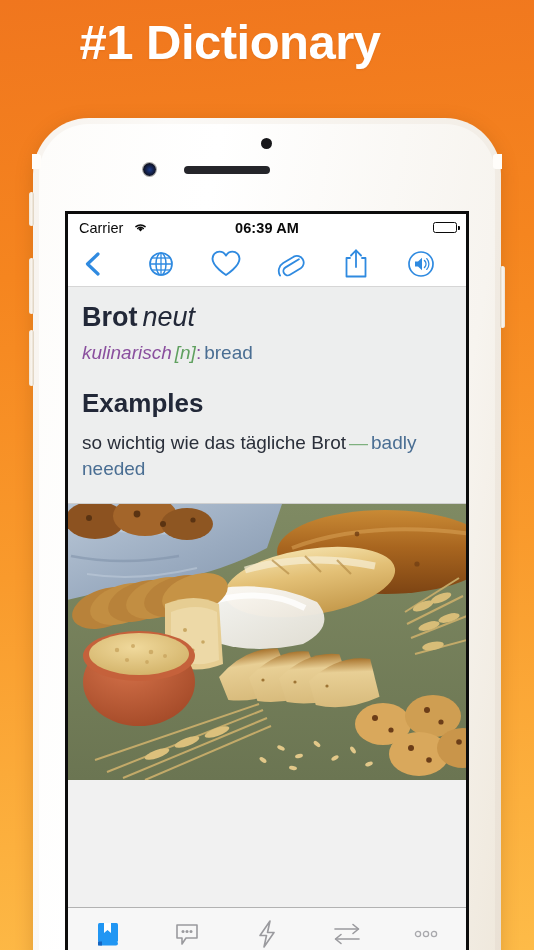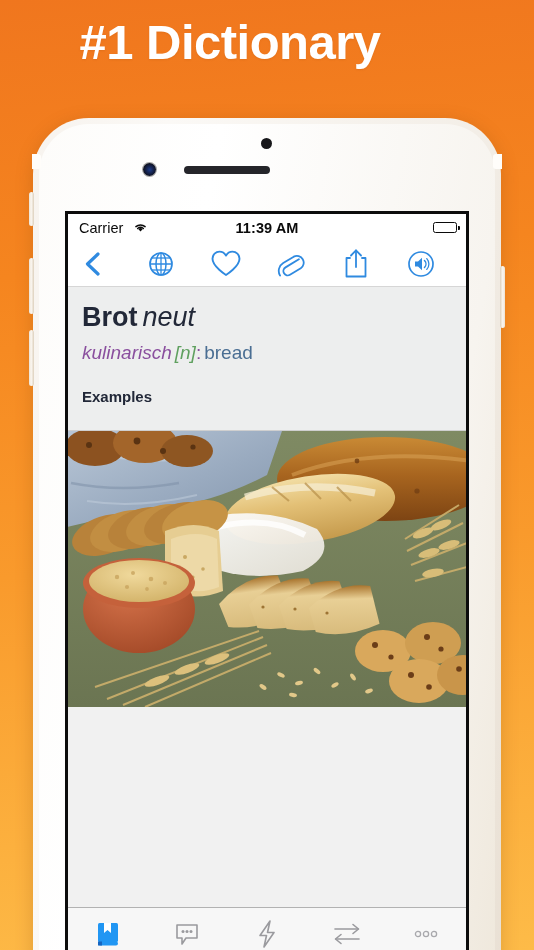--- a/index.html
+++ b/index.html
@@ -199,21 +199,21 @@
     font-size: 19px;
     line-height: 1.3;
     margin-bottom: 2px;
   }
   .sense .domain { color: #8a4f9e; font-style: italic; }
   .sense .pos { color: #5fa05f; font-style: italic; margin-left: 3px; }
   .sense .colon { color: #8a4f9e; }
   .sense .gloss { color: #4a6e93; margin-left: 3px; text-align: right; }
 
   .examples-title {
-    font-size: 15px;
+    font-size: 26px;
     font-weight: bold;
     color: #222838;
     margin: 22px 0 11px 0;
   }
   .example {
     font-size: 19px;
     line-height: 1.38;
     color: #2a2f3a;
     margin-bottom: 7px;
   }
@@ -278,21 +278,21 @@
       <div class="sb-left">
         <span>Carrier</span>
         <span>
           <svg width="15" height="12" viewBox="0 0 15 12">
             <path d="M7.5 10.6 L5.2 7.9 a3.6 3.6 0 0 1 4.6 0 Z" fill="#0a0a0a"></path>
             <path d="M2.9 5.6 a7 7 0 0 1 9.2 0" stroke="#0a0a0a" stroke-width="1.5" fill="none" stroke-linecap="round"></path>
             <path d="M4.6 7.5 a4.6 4.6 0 0 1 5.8 0" stroke="#0a0a0a" stroke-width="1.4" fill="none" stroke-linecap="round"></path>
           </svg>
         </span>
       </div>
-      <div class="sb-center">11:39 AM</div>
+      <div class="sb-center">06:39 AM</div>
       <div class="sb-right">
         <span class="battery">
           <span class="battery-fill"></span>
         </span>
       </div>
     </div>
 
     <div class="toolbar">
       <div class="tb-btn back">
         <span>
@@ -361,20 +361,23 @@
           <span class="word">Brot</span><span class="gender">neut</span>
         </div>
 
         <div class="sense">
           <span class="domain">kulinarisch</span><span class="pos">[n]</span><span class="colon">:</span><span class="gloss">bread</span>
         </div>
 
         <div class="examples-title">Examples</div>
 
 
+        <div class="example">
+          <span>so wichtig wie das tägliche Brot</span><span class="dash">—</span><span class="en">badly needed</span>
+        </div>
       </div>
 
       <div class="photo">
         <svg viewBox="0 0 400 276" preserveAspectRatio="xMidYMid slice">
           <defs>
             <linearGradient id="tableG" x1="0" y1="0" x2="0" y2="1">
               <stop offset="0%" stop-color="#7f8a63"></stop>
               <stop offset="100%" stop-color="#6b7552"></stop>
             </linearGradient>
             <linearGradient id="clothG" x1="0" y1="0" x2="1" y2="1">

